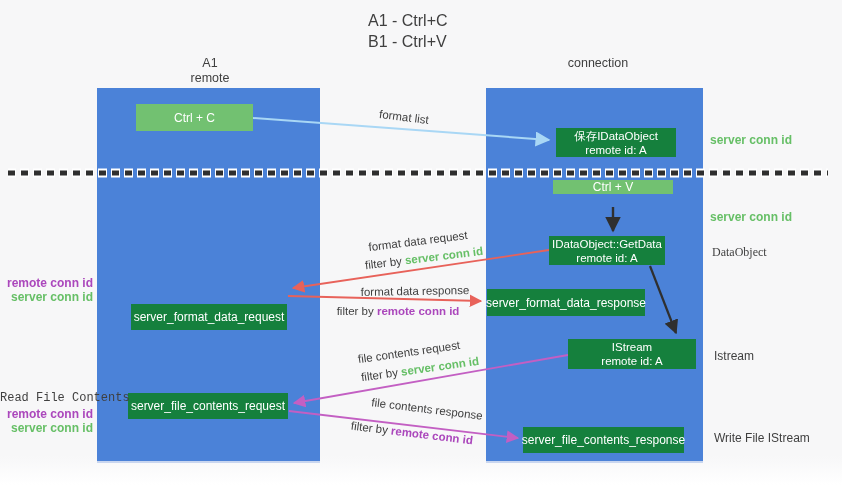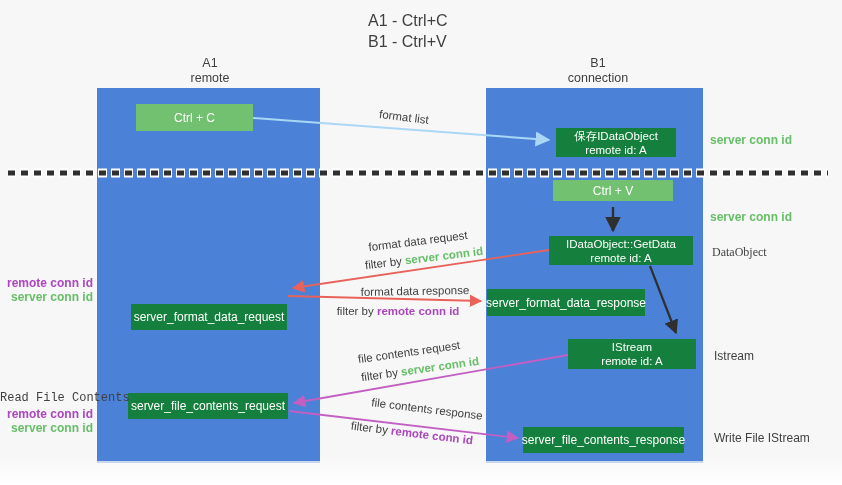--- a/index.html
+++ b/index.html
@@ -32,21 +32,20 @@
 <div class="title">
   <div>A1 - Ctrl+C</div>
   <div>B1 - Ctrl+V</div>
 </div>
 
 <div class="col-header" style="left:150px;top:56px;width:120px;">
   <div>A1</div>
   <div>remote</div>
 </div>
 <div class="col-header" style="left:538px;top:56px;width:120px;">
-  <div>B1</div>
   <div>connection</div>
 </div>
 
 <div class="panel" style="left:97px;width:223px;"></div>
 <div class="panel" style="left:486px;width:217px;"></div>
 
 <svg class="overlay" width="842" height="485" viewBox="0 0 842 485">
   <defs>
     <marker id="ah-blue" viewBox="0 0 10 10" refX="9" refY="5" markerWidth="7.5" markerHeight="7.5" orient="auto">
         <path d="M0,0 L10,5 L0,10 z" fill="#a9d7f5"></path>
@@ -75,22 +74,22 @@
 </svg>
 
 <div class="box green" style="left:136px;top:104px;width:117px;height:27px;">Ctrl + C</div>
 <div class="box orange" style="left:131px;top:277px;width:156px;height:26px;margin-top:27px;">server_format_data_request</div>
 <div class="box orange" style="left:128px;top:393px;width:160px;height:26px;">server_file_contents_request</div>
 
 <div class="box orange two-line" style="left:556px;top:128px;width:120px;height:29px;">
   <span>保存IDataObject</span>
   <span>remote id: A</span>
 </div>
-<div class="box green" style="left:553px;top:180px;width:120px;height:21px;">Ctrl + V</div>
-<div class="box orange two-line" style="left:549px;top:236px;width:144px;height:29px;">
+<div class="box green" style="left:553px;top:180px;width:120px;height:14px;">Ctrl + V</div>
+<div class="box orange two-line" style="left:549px;top:236px;width:116px;height:29px;">
   <span>IDataObject::GetData</span>
   <span>remote id: A</span>
 </div>
 <div class="box orange" style="left:487px;top:289px;width:158px;height:27px;">server_format_data_response</div>
 <div class="box orange two-line" style="left:568px;top:339px;width:128px;height:30px;">
   <span>IStream</span>
   <span>remote id: A</span>
 </div>
 <div class="box orange" style="left:523px;top:427px;width:161px;height:26px;">server_file_contents_response</div>
 

